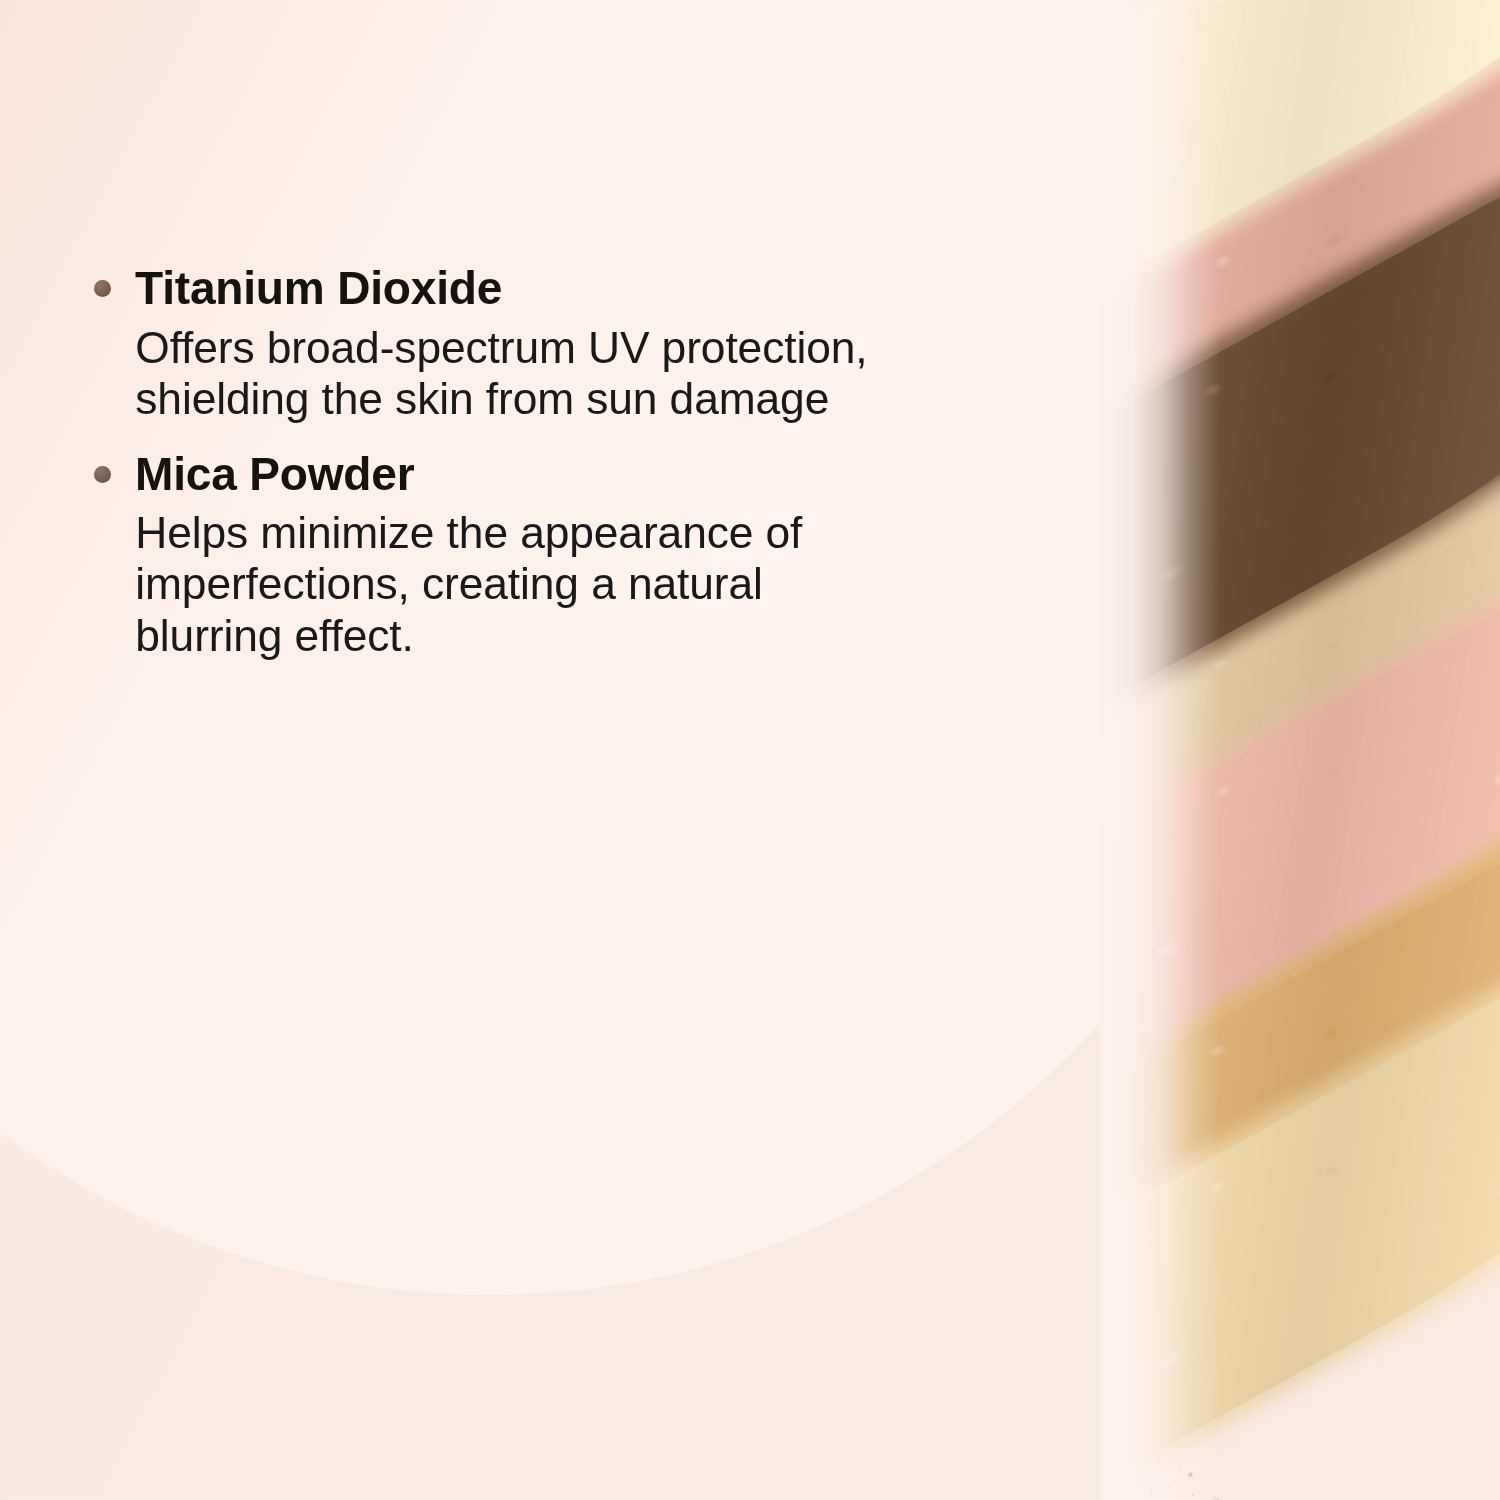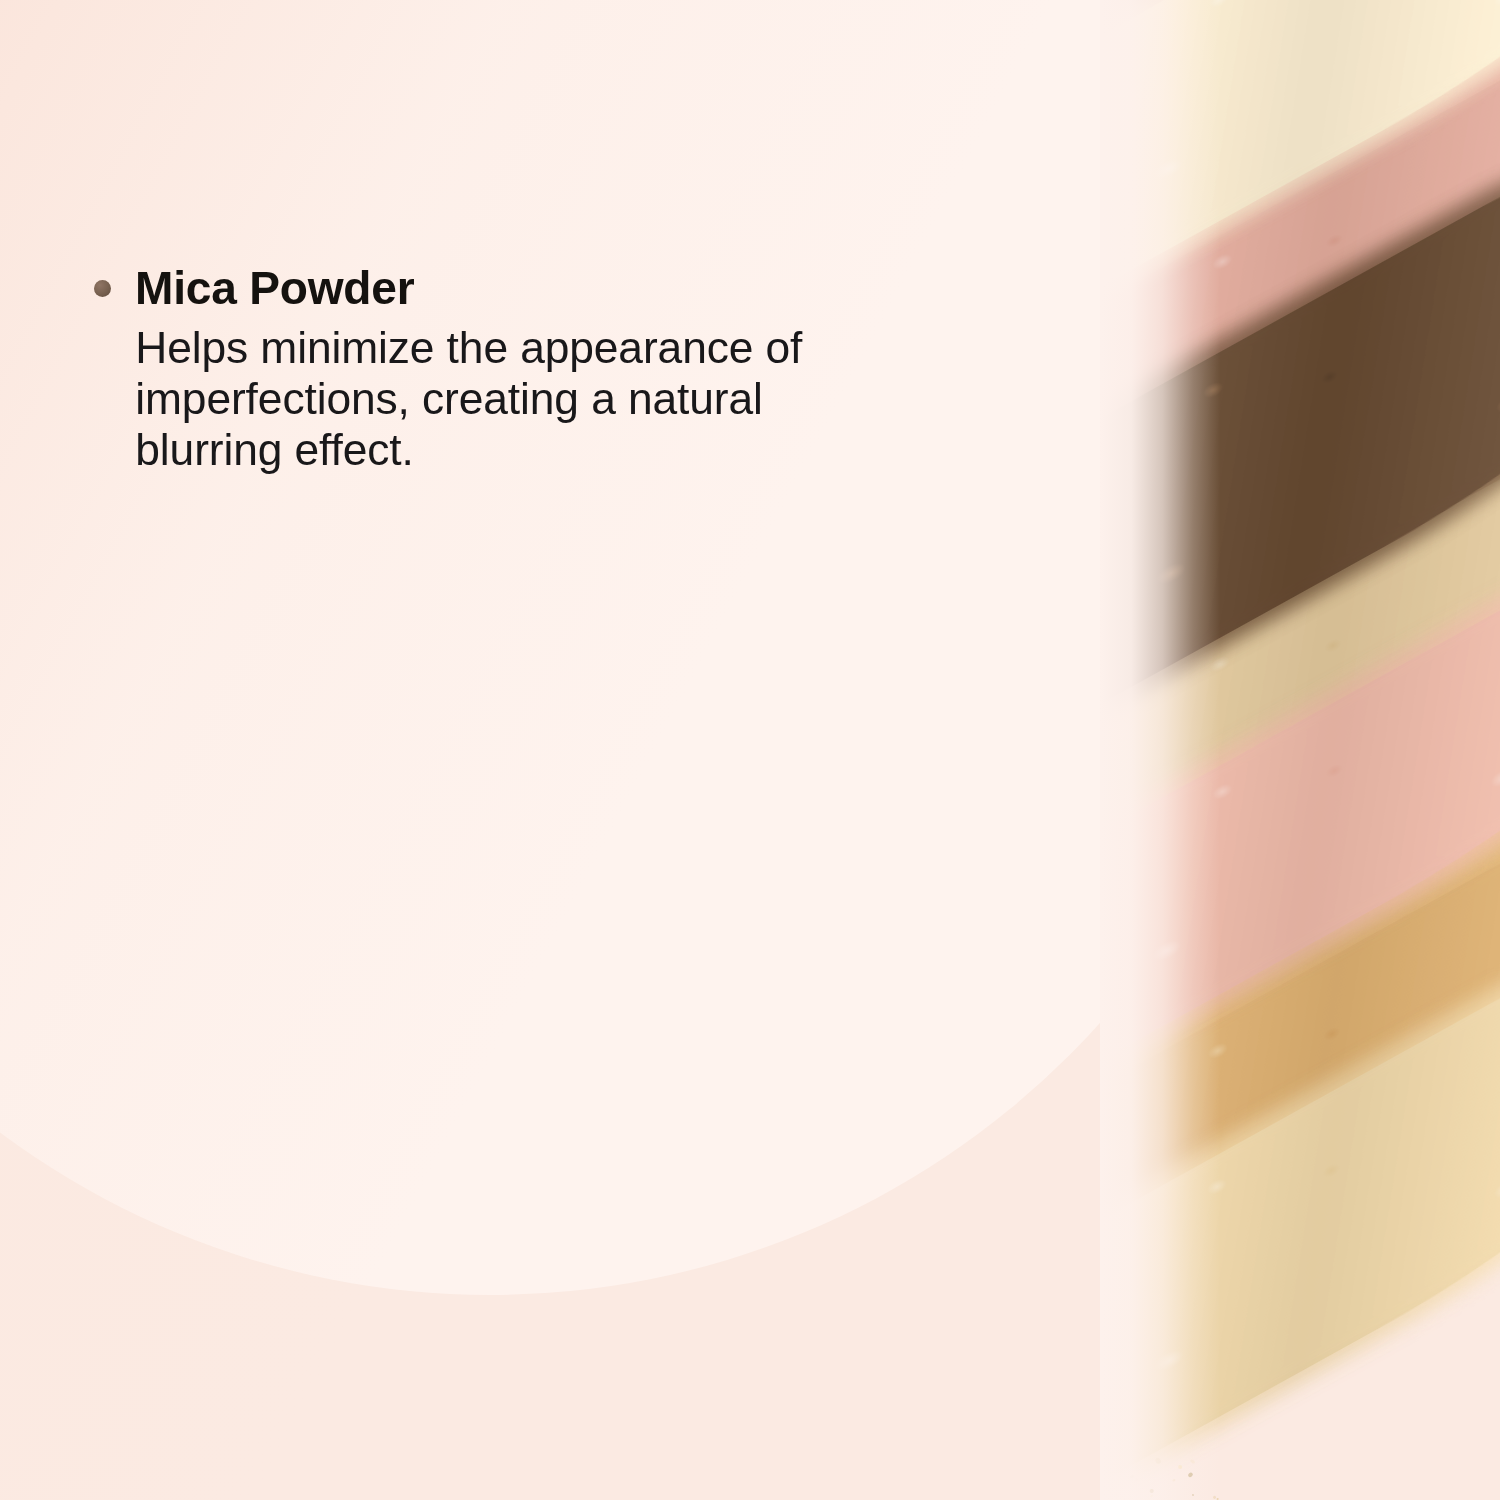--- a/index.html
+++ b/index.html
@@ -653,20 +653,28 @@
       </div>
     <div class="edge-fade"></div>
   </div>
 
   <div class="content">
 
 
     <div class="list" id="ingredient-list">
         <div class="item">
           <span class="bullet"></span>
+          <div class="item-name">Titanium Dioxide</div>
+          <div class="item-desc">
+            <span class="line">Offers broad-spectrum UV protection,</span>
+            <span class="line">shielding the skin from sun damage</span>
+          </div>
+        </div>
+        <div class="item">
+          <span class="bullet"></span>
           <div class="item-name">Mica Powder</div>
           <div class="item-desc">
             <span class="line">Helps minimize the appearance of</span>
             <span class="line">imperfections, creating a natural</span>
             <span class="line">blurring effect.</span>
           </div>
         </div>
       </div>
 
   </div>

